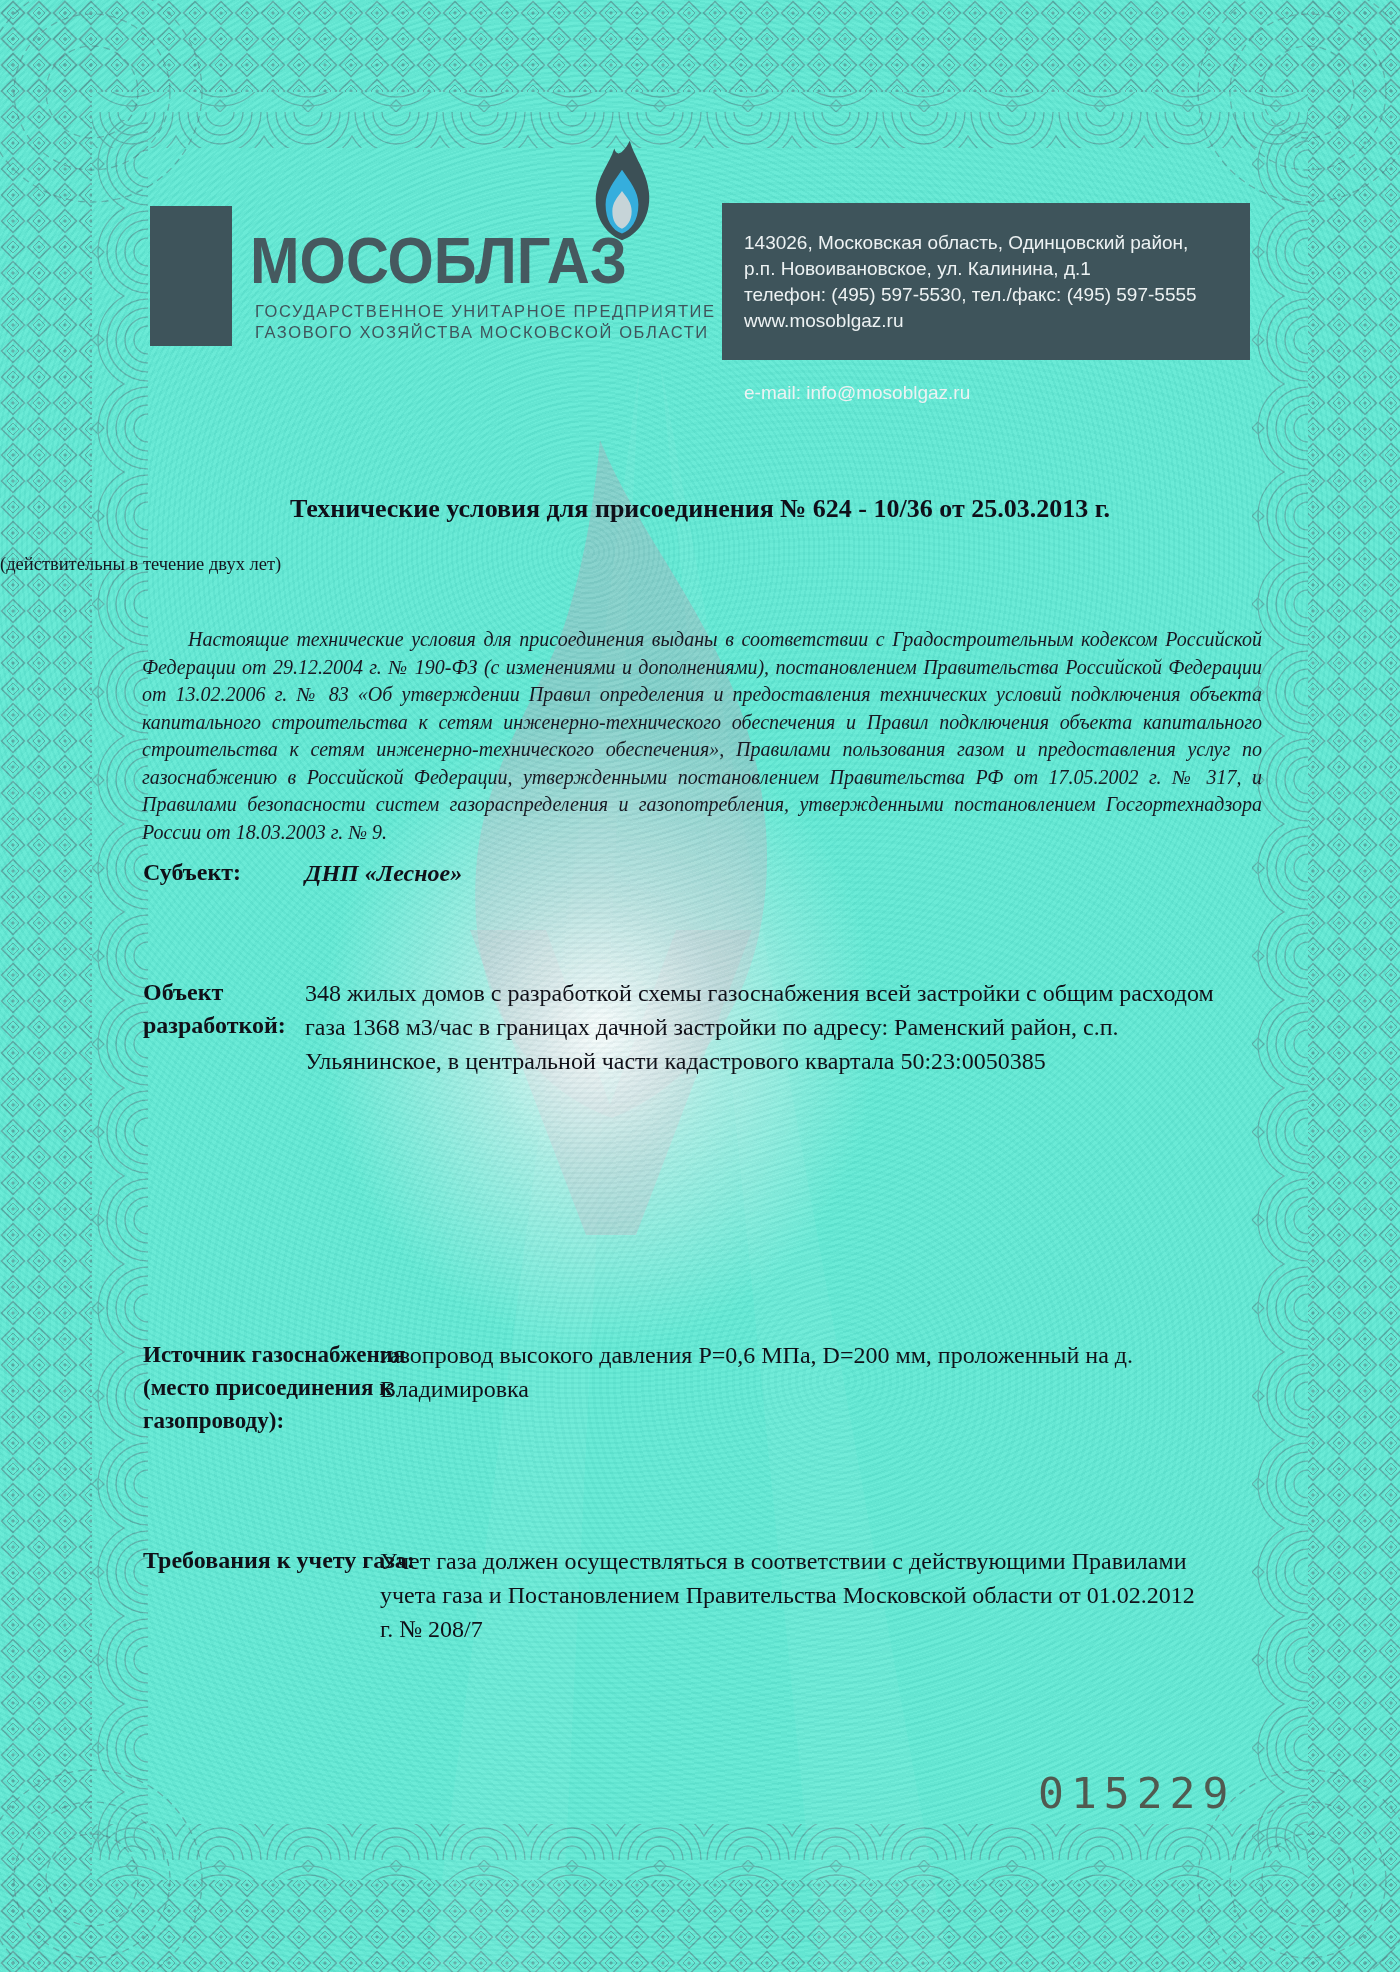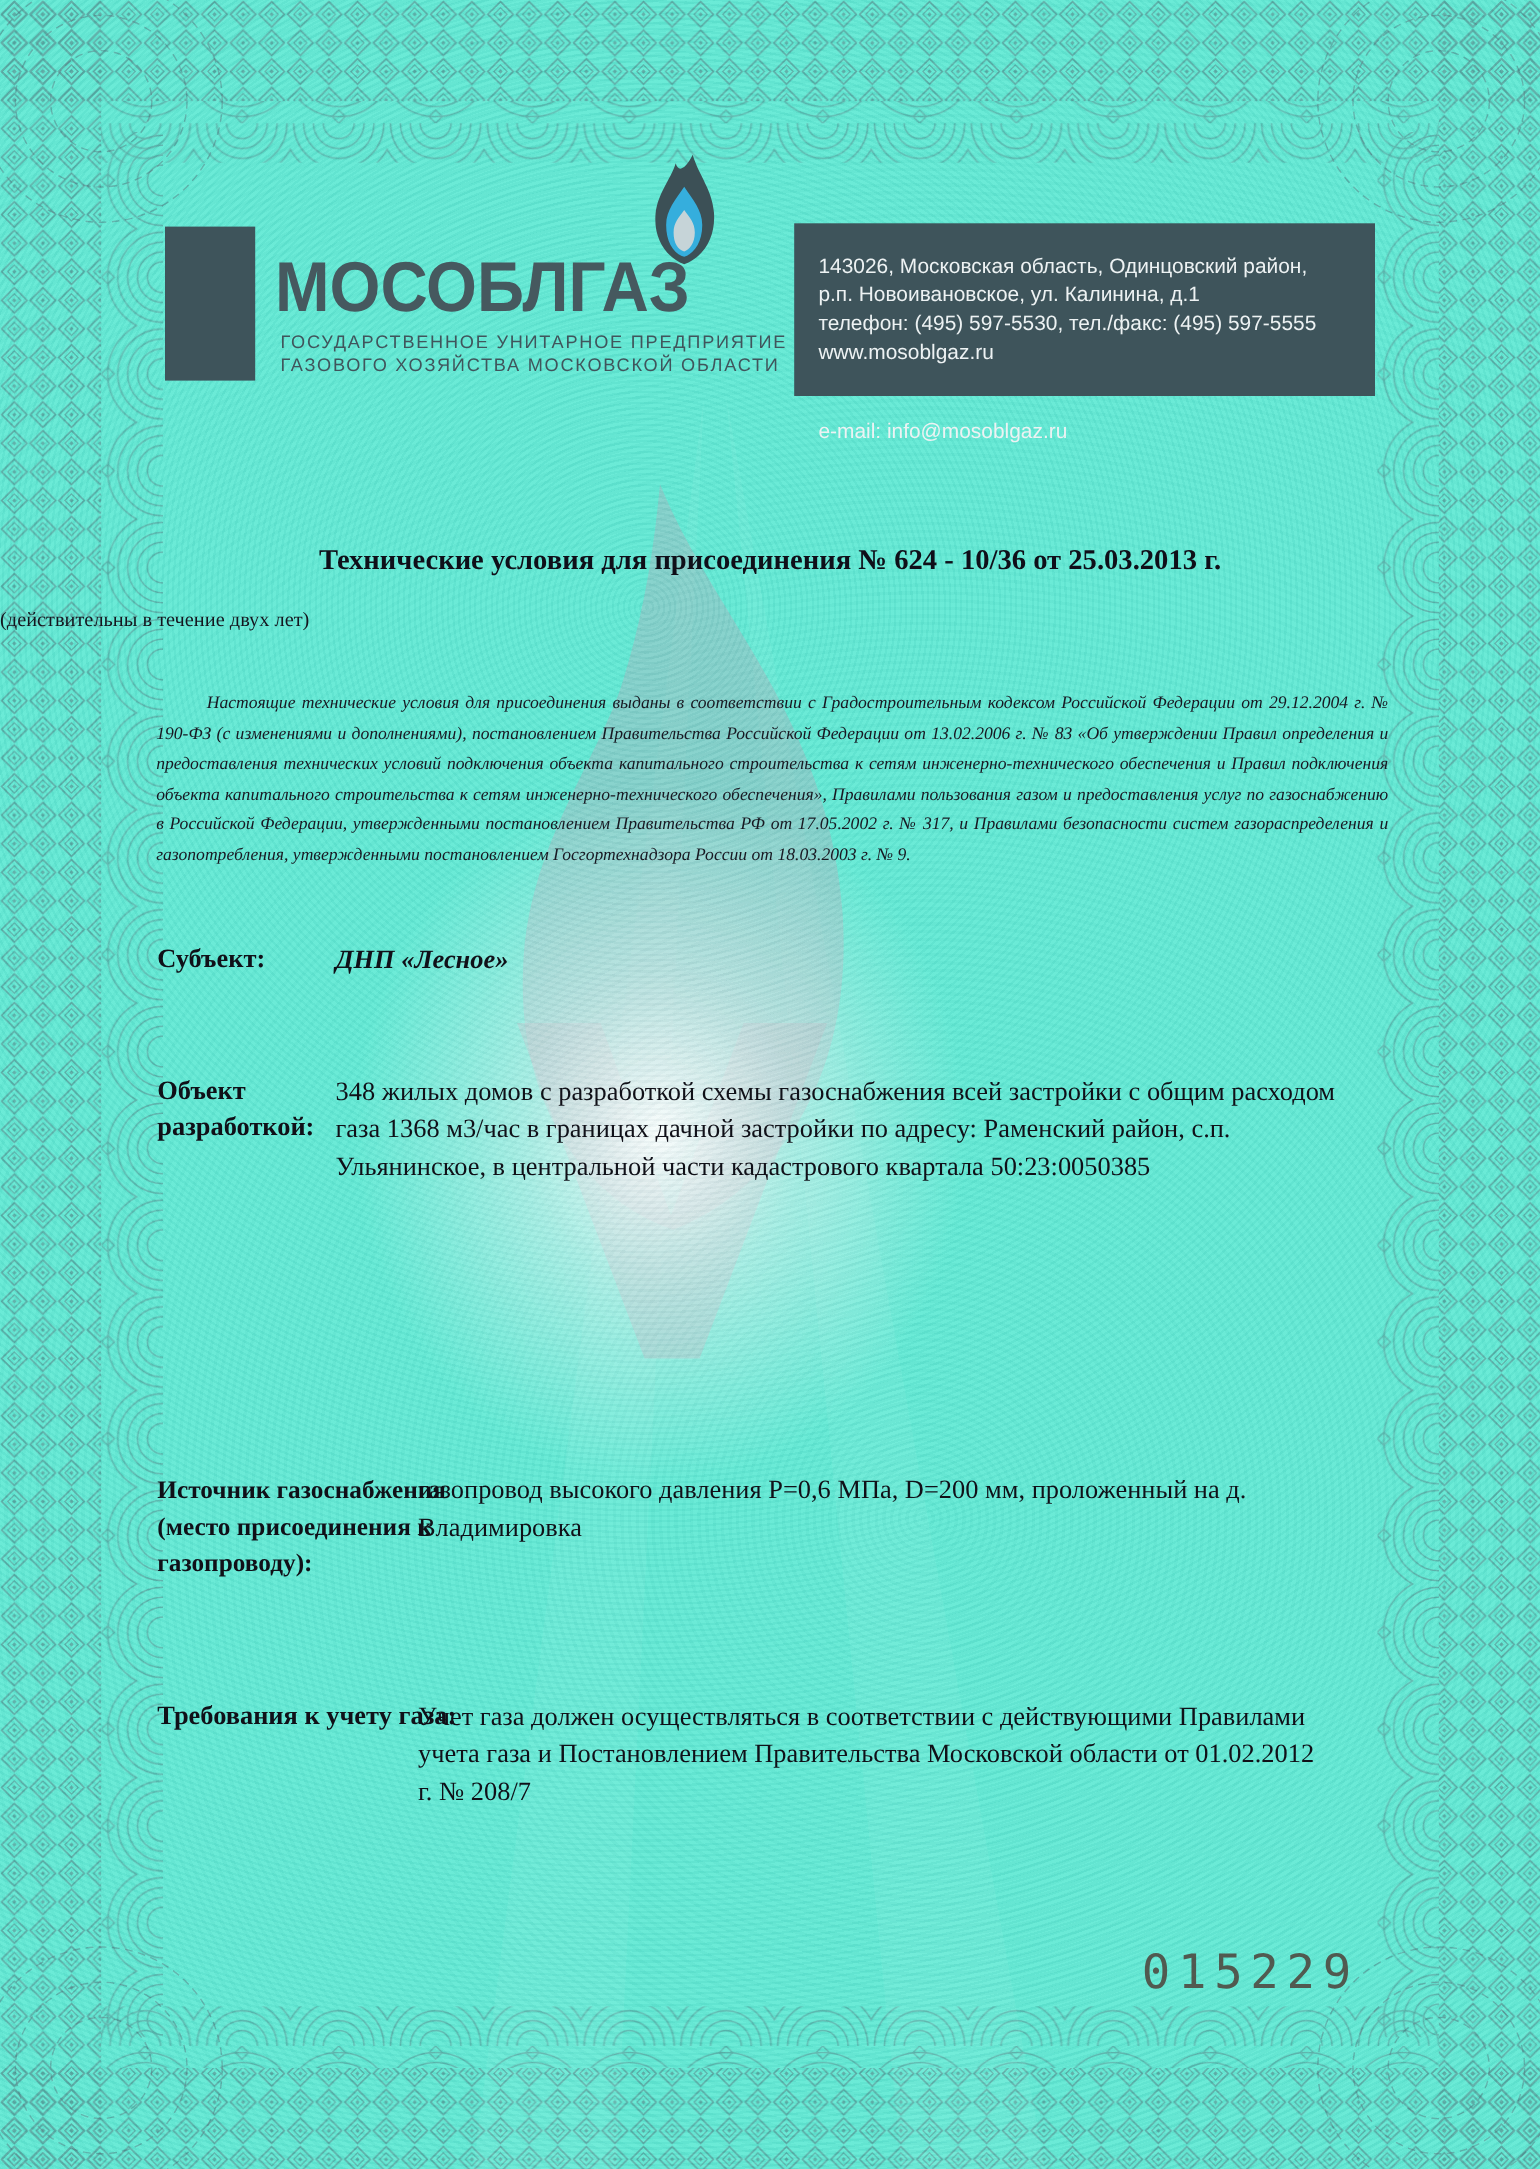--- a/index.html
+++ b/index.html
@@ -34,21 +34,21 @@
     font-family:"Liberation Sans", sans-serif; font-size:19px; line-height:26px;
     padding:27px 0 0 22px; box-sizing:border-box; white-space:nowrap;
   }
   .contact-row4 { display:flex; gap:46px;flex-direction:column; }
   
   .doc-title { position:absolute; left:0; top:494px; width:100%; text-align:center; font-weight:700; font-size:26px; color:#0f0f19; }
   .doc-validity { position:absolute; left:0; top:532px; width:100%; font-size:18.5px; color:#15151e;margin-top:22px; }
   
   .preamble {
     position:absolute; left:142px; top:626px; width:1120px;
-    font-style:italic; font-size:16px; line-height:27.5px;
+    font-style:italic; font-size:20px; line-height:27.5px;
     text-align:justify; text-indent:46px; color:#181822;
   }
   
   .field-label { position:absolute; font-weight:700; font-size:24px; line-height:33px; color:#101018; }
   .field-value { position:absolute; font-size:24px; line-height:34px; color:#101018; }
   #f1l { left:143px; top:856px; }
   #f1v { left:305px; top:856px; font-weight:700; font-style:italic; }
   #f2l { left:143px; top:976px; width:190px; }
   #f2v { left:305px; top:976px; width:920px; }
   #f3l { left:143px; top:1338px; width:272px; font-size:23px; }

